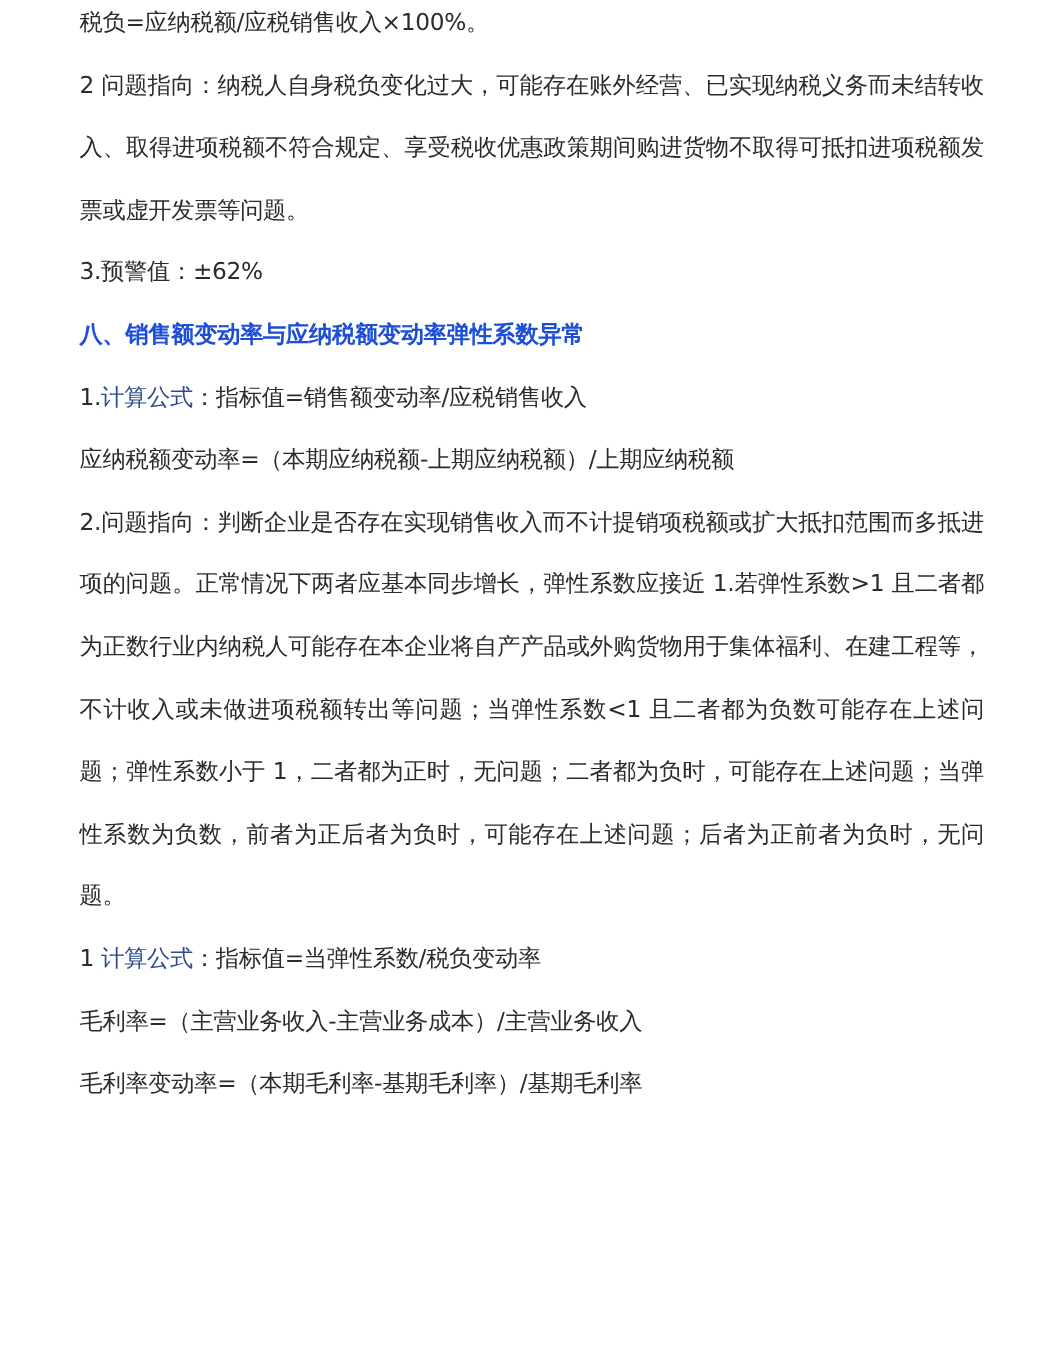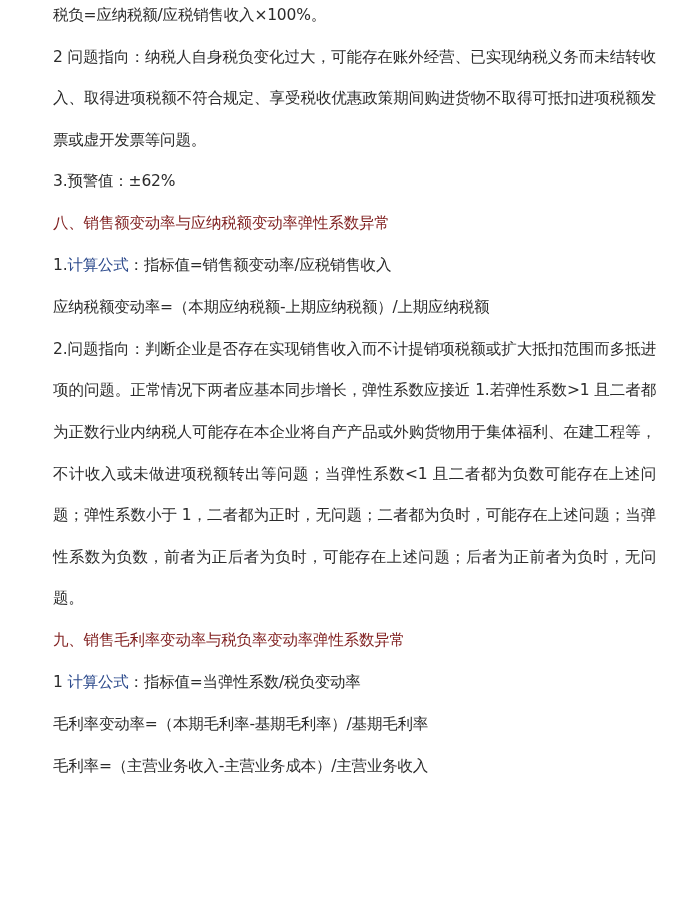--- a/index.html
+++ b/index.html
@@ -24,25 +24,25 @@
       font-size: 15.5px;
       line-height: 41.6px;
       color: #2b2b2b;
       text-align: justify;
       letter-spacing: -0.2px;
     }
     .first {
       margin-top: -5px;
     }
     .heading {
-      color: #7f1d1d;
+      color: #1d4ed8;
+      font-weight: bold;
     }
     .label-blue {
       color: #2c4a8c;
-      font-family: Liberation Mono, monospace;
     }
   </style>
 </head>
 <body>
 
 <div class="article">
 
   <p class="para first">税负=应纳税额/应税销售收入×100%。</p>
 
   <p class="para">2 问题指向：纳税人自身税负变化过大，可能存在账外经营、已实现纳税义务而未结转收入、取得进项税额不符合规定、享受税收优惠政策期间购进货物不取得可抵扣进项税额发票或虚开发票等问题。</p>
@@ -52,22 +52,21 @@
   <p class="para heading">八、销售额变动率与应纳税额变动率弹性系数异常</p>
 
   <p class="para"><span>1.</span><span class="label-blue">计算公式</span><span>：指标值=销售额变动率/应税销售收入</span></p>
 
 
   <p class="para">应纳税额变动率=（本期应纳税额-上期应纳税额）/上期应纳税额</p>
 
   <p class="para">2.问题指向：判断企业是否存在实现销售收入而不计提销项税额或扩大抵扣范围而多抵进项的问题。正常情况下两者应基本同步增长，弹性系数应接近 1.若弹性系数&gt;1 且二者都为正数行业内纳税人可能存在本企业将自产产品或外购货物用于集体福利、在建工程等，不计收入或未做进项税额转出等问题；当弹性系数&lt;1 且二者都为负数可能存在上述问题；弹性系数小于 1，二者都为正时，无问题；二者都为负时，可能存在上述问题；当弹性系数为负数，前者为正后者为负时，可能存在上述问题；后者为正前者为负时，无问题。</p>
 
 
-  <p class="para heading">九、销售毛利率变动率与税负率变动率弹性系数异常</p>
 
   <p class="para"><span>1 </span><span class="label-blue">计算公式</span><span>：指标值=当弹性系数/税负变动率</span></p>
 
+  <p class="para">毛利率=（主营业务收入-主营业务成本）/主营业务收入</p>
+
   <p class="para">毛利率变动率=（本期毛利率-基期毛利率）/基期毛利率</p>
-
-  <p class="para">毛利率=（主营业务收入-主营业务成本）/主营业务收入</p>
 
 
 </div>
 
 </body></html>

